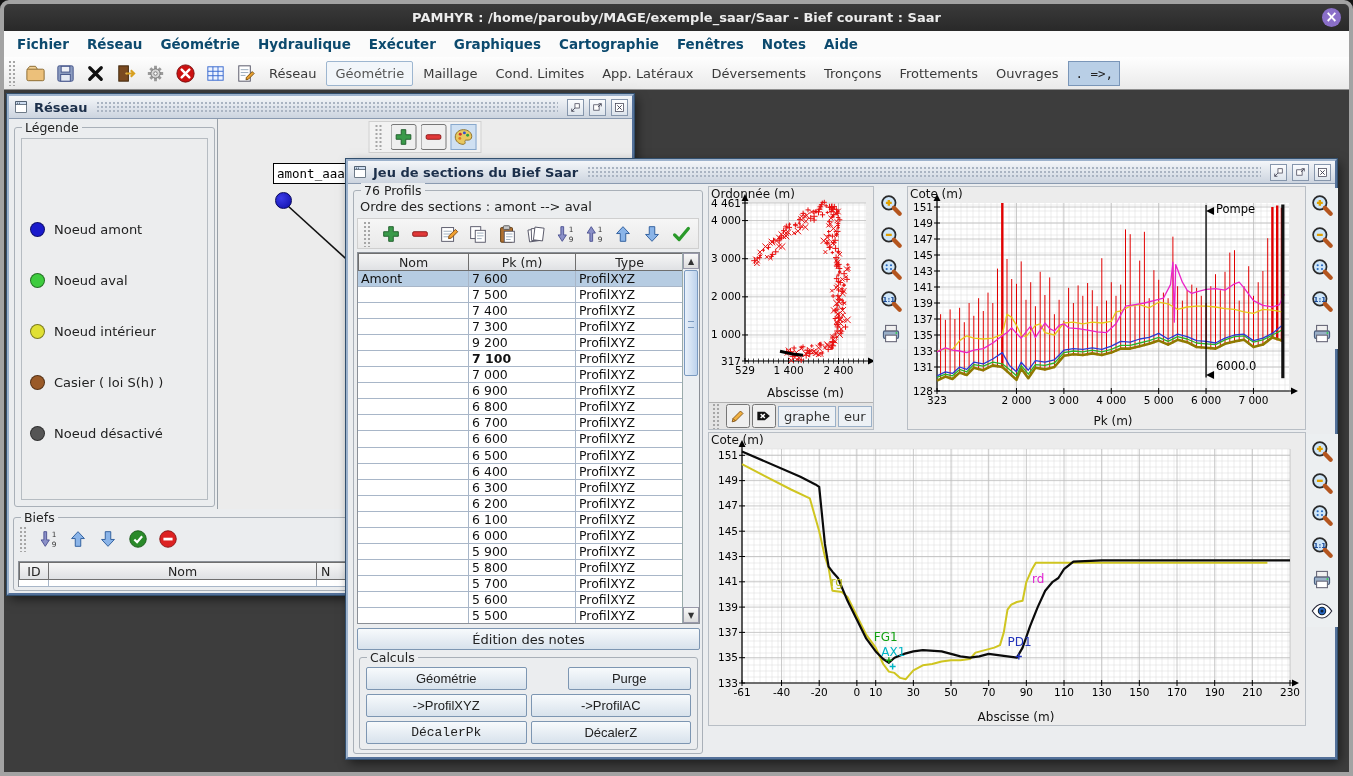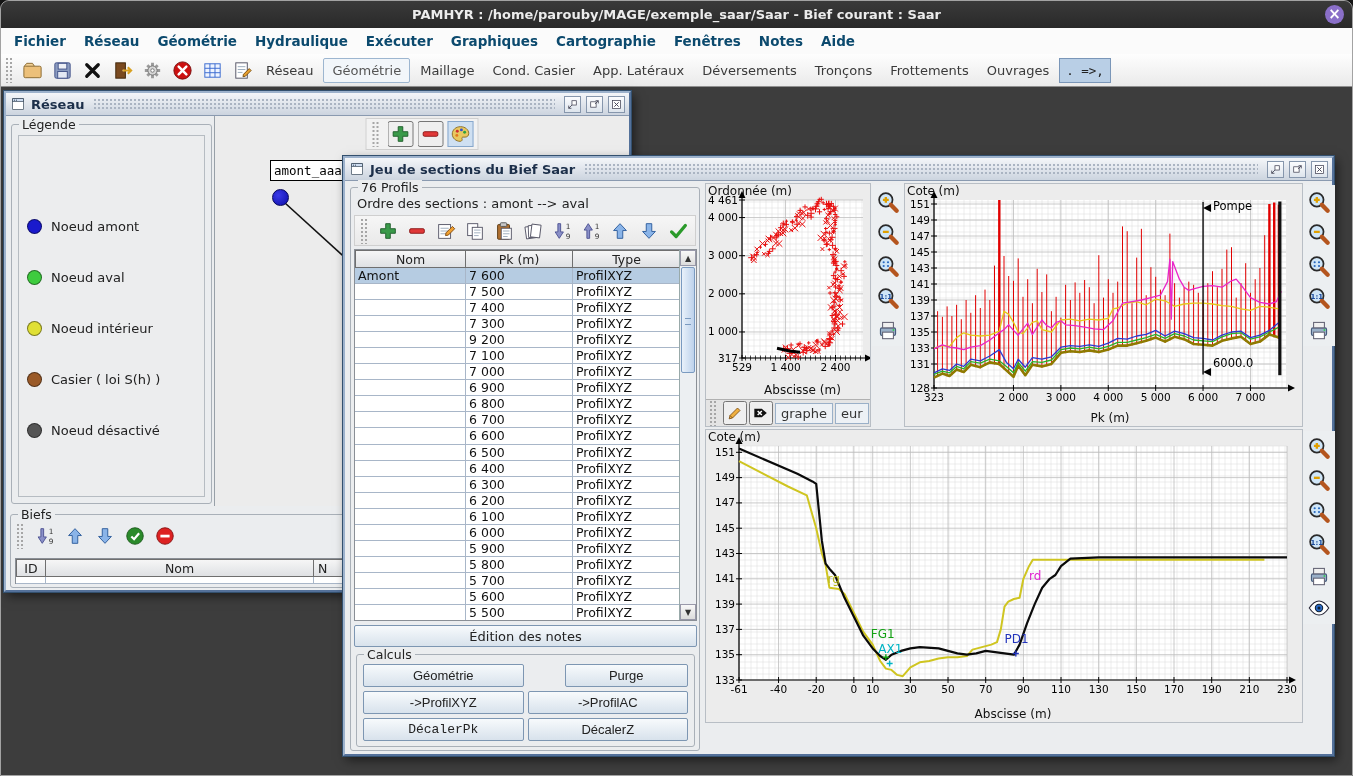--- a/index.html
+++ b/index.html
@@ -1,17 +1,17 @@
 <!DOCTYPE html>
 <html><head>
 <meta charset="utf-8">
 <style>
 *{box-sizing:border-box;margin:0;padding:0}
 body{background:#141414;font-family:"DejaVu Sans",sans-serif;}
-.screen{position:relative;width:1353px;height:776px;background:#3d3d3d;border:1px solid #a3a3a3;border-radius:9px 9px 0 0;overflow:hidden;}
+.screen{position:relative;width:1353px;height:776px;background:#3d3d3d;border:4px solid #a3a3a3;border-radius:9px 9px 0 0;overflow:hidden;}
 
 .osbar{position:absolute;top:0;left:0;right:0;height:27px;background:linear-gradient(#3a3a3a,#292929);color:#ececec;font-weight:bold;font-size:13px;display:flex;align-items:center;justify-content:center;border-radius:8px 8px 0 0;}
 .osclose{position:absolute;right:8px;top:4px;width:19px;height:19px;border-radius:50%;background:#8a6fc8;color:#fff;display:flex;align-items:center;justify-content:center;font-size:15px;font-weight:bold;line-height:1;}
 
 .menubar{position:absolute;top:27px;left:0;right:0;height:26px;background:#fbfbfb;display:flex;align-items:center;padding-left:4px;}
 .menu-item{padding:0 9px;font-size:13.5px;font-weight:bold;color:#0c4a6e;}
 .toolbar{position:absolute;top:53px;left:0;right:0;height:33px;background:linear-gradient(#fefefe,#eaeaea);border-bottom:1px solid #8f8f8f;display:flex;align-items:center;padding:0 3px;}
 .grip{width:8px;height:26px;background-image:radial-gradient(#a6a6a6 30%,rgba(0,0,0,0) 32%);background-size:4px 4px;margin:0 4px 0 1px;flex:none;}
 .tb-btn{width:28px;height:28px;display:flex;align-items:center;justify-content:center;margin:0 1px;background:none;border:none;}
 .tb-text{font-size:13px;color:#3a3a3a;padding:4px 8px;margin:0 1px;white-space:nowrap;}
@@ -164,21 +164,21 @@
           <svg width="23" height="23" viewBox="0 0 24 24">
             <rect x="5" y="4" width="12" height="16" fill="#fff" stroke="#556"></rect>
             <path d="M7 8h8M7 11h8M7 14h5" stroke="#9ab"></path>
             <path d="M13 16l6-6 2 2-6 6-2.5.5z" fill="#e8a030" stroke="#7a5010"></path>
           </svg>
         </span>
       </button>
       <span class="tb-text">Réseau</span>
       <span class="tb-text framed">Géométrie</span>
       <span class="tb-text">Maillage</span>
-      <span class="tb-text">Cond. Casier</span>
+      <span class="tb-text">Cond. Limites</span>
       <span class="tb-text">App. Latéraux</span>
       <span class="tb-text">Déversements</span>
       <span class="tb-text">Tronçons</span>
       <span class="tb-text">Frottements</span>
       <span class="tb-text">Ouvrages</span>
       <span class="tb-text active">. =&gt;,</span>
     </div>
 
   <div class="win" id="win-reseau" style="left:3px;top:90px;width:627px;height:501px;z-index:1;">
     <div class="win-title">
@@ -493,21 +493,21 @@
                   <div class="c" style="width: 107px;">7 300</div>
                   <div class="c" style="width: 108px;">ProfilXYZ</div>
                 </div>
                 <div class="pt-row">
                   <div class="c" style="width: 111px;"></div>
                   <div class="c" style="width: 107px;">9 200</div>
                   <div class="c" style="width: 108px;">ProfilXYZ</div>
                 </div>
                 <div class="pt-row">
                   <div class="c" style="width: 111px;"></div>
-                  <div class="c" style="width: 107px;">7 100</div>
+                  <div class="c" style="width: 107px; font-weight: bold;">7 100</div>
                   <div class="c" style="width: 108px;">ProfilXYZ</div>
                 </div>
                 <div class="pt-row">
                   <div class="c" style="width: 111px;"></div>
                   <div class="c" style="width: 107px;">7 000</div>
                   <div class="c" style="width: 108px;">ProfilXYZ</div>
                 </div>
                 <div class="pt-row">
                   <div class="c" style="width: 111px;"></div>
                   <div class="c" style="width: 107px;">6 900</div>

